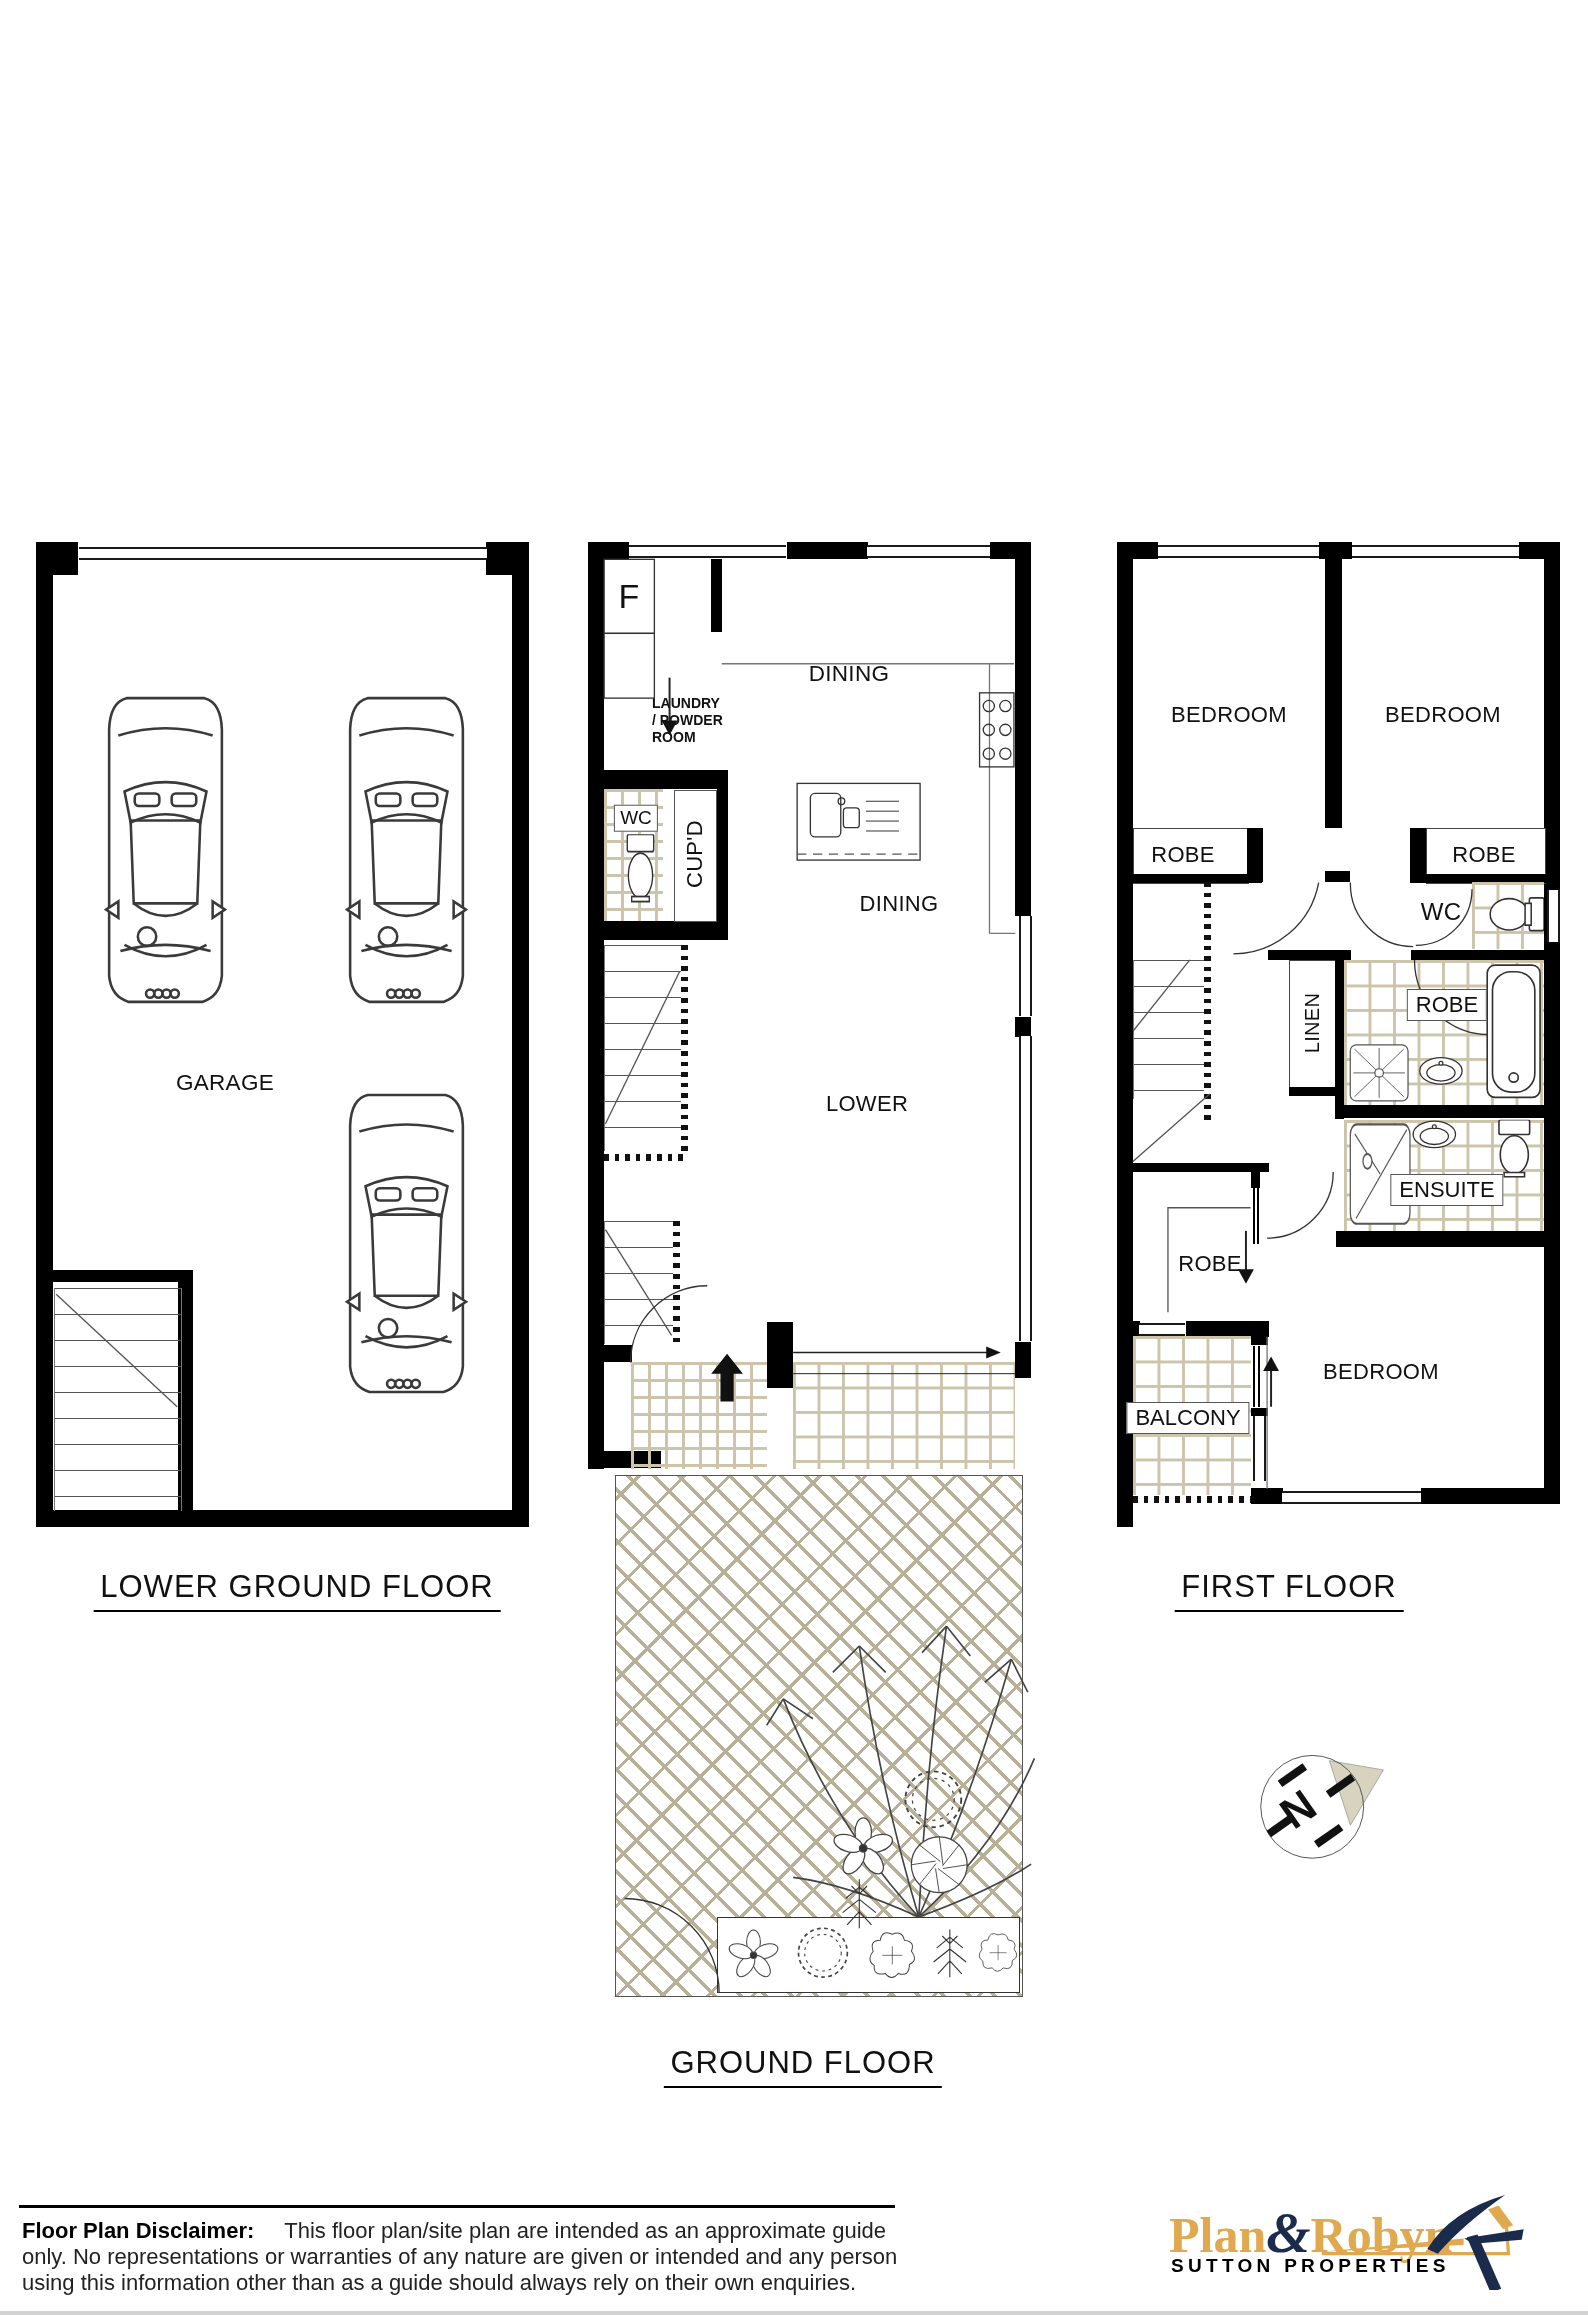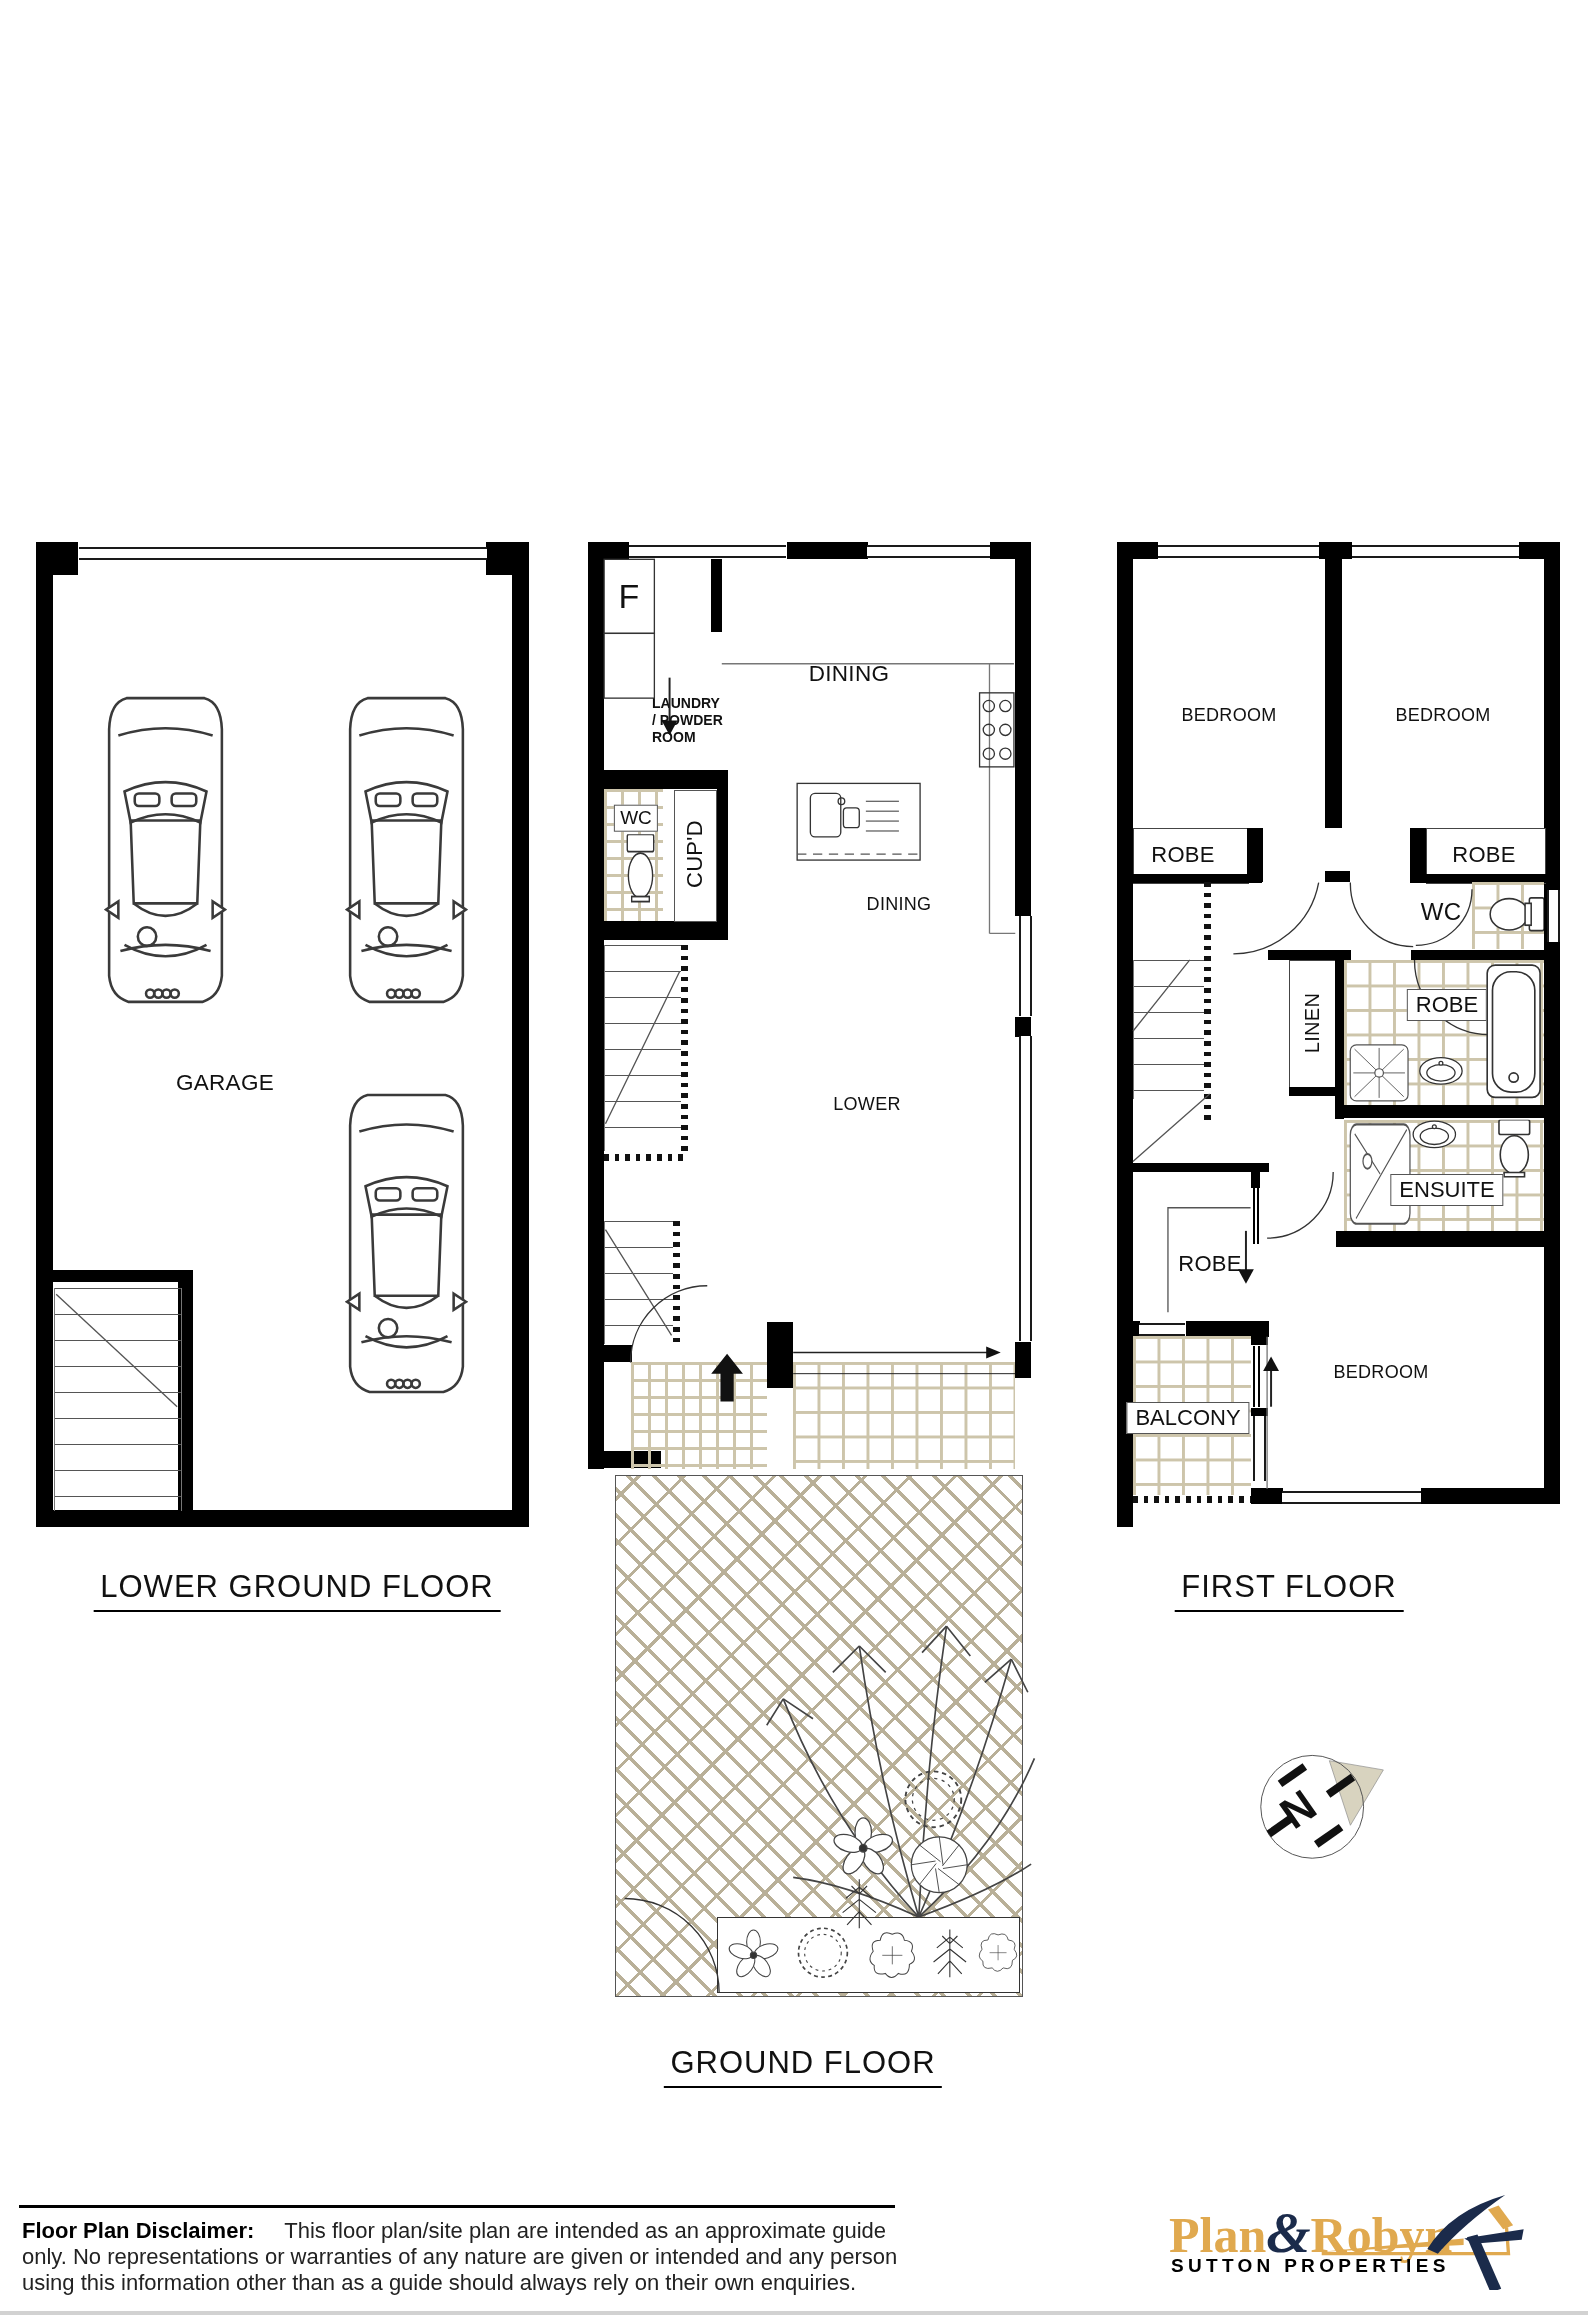--- a/index.html
+++ b/index.html
@@ -13,21 +13,21 @@
   .tile-sm{background-image:linear-gradient(#cdc5ab 2.6px,transparent 2.6px),linear-gradient(90deg,#cdc5ab 2.6px,transparent 2.6px);background-size:17px 17px;}
   .tile-md{background-image:linear-gradient(#cdc5ab 3.3px,transparent 3.3px),linear-gradient(90deg,#cdc5ab 3.3px,transparent 3.3px);background-size:24.5px 24.5px;}
   .court{background-image:repeating-linear-gradient(45deg,transparent 0 14.5px,#b9b098 14.5px 18px),
                           repeating-linear-gradient(-45deg,transparent 0 29px,#b9b098 29px 32px);
          border:1.3px solid #555;}
   .steps-v{position:absolute;background:repeating-linear-gradient(180deg,#555 0 1.3px,transparent 1.3px 26px);border-left:0.7px solid #777;border-right:0.7px solid #777;}
   .hatch-v{position:absolute;width:7.3px;background:repeating-linear-gradient(180deg,#111 0 4.6px,#fff 4.6px 10.6px);}
   .hatch-h{position:absolute;height:7.3px;background:repeating-linear-gradient(90deg,#111 0 4.6px,#fff 4.6px 10.6px);}
   .lbl{position:absolute;transform:translate(-50%,-50%);white-space:nowrap;font-size:22.5px;letter-spacing:0.3px;}
   .lbl.v{transform:translate(-50%,-50%) rotate(-90deg);}
-  .lbl.big{font-size:18px;}
+  .lbl.big{font-size:22px;}
   .lbl.small{font-size:22px;}
   .lblbox{position:absolute;transform:translate(-50%,-50%);background:#fff;border:1.3px solid #555;
           padding:2px 8px;font-size:22px;white-space:nowrap;z-index:5;}
   .ftitle{position:absolute;transform:translateX(-50%);font-size:31px;letter-spacing:1px;
           border-bottom:2.6px solid #000;padding:0 6.6px 4.6px;white-space:nowrap;margin-top:34px;}
   .thinbox{position:absolute;border:1.3px solid #333;background:#fff;}
   .overlay{position:absolute;left:0;top:0;pointer-events:none;}
   .addr{position:absolute;font-weight:bold;font-size:35px;letter-spacing:0;}
   .rule{position:absolute;background:#000;}
   .disc{position:absolute;font-size:22px;line-height:26px;color:#222;}

